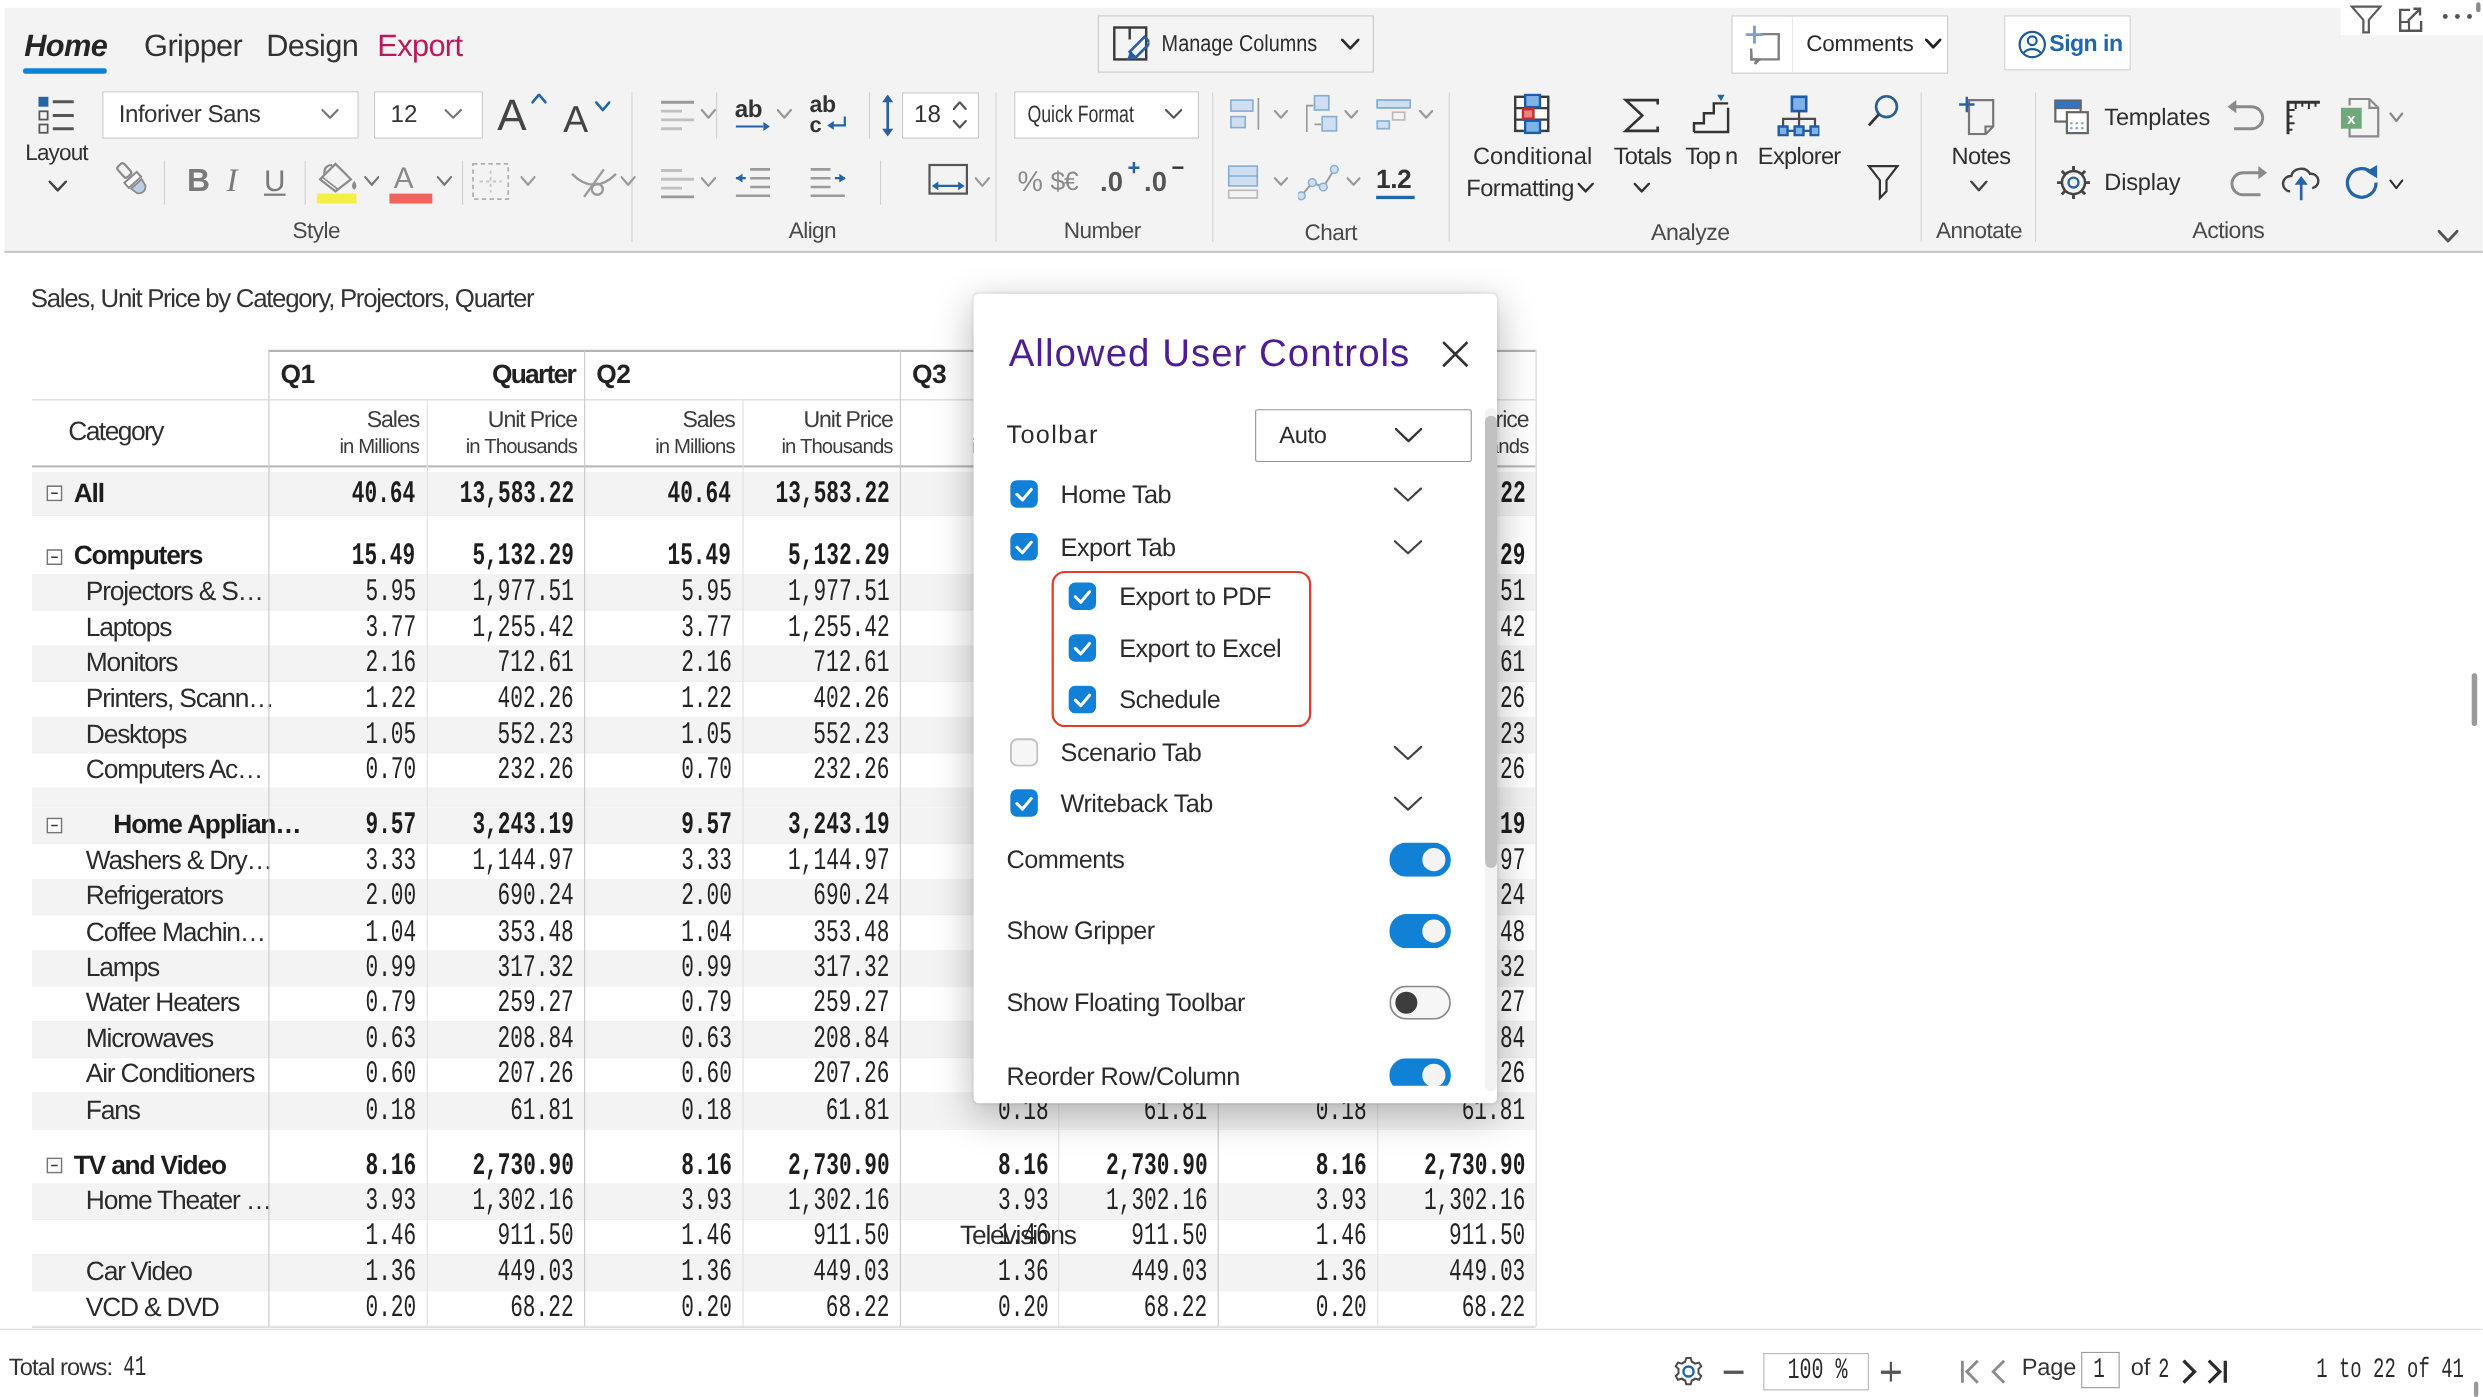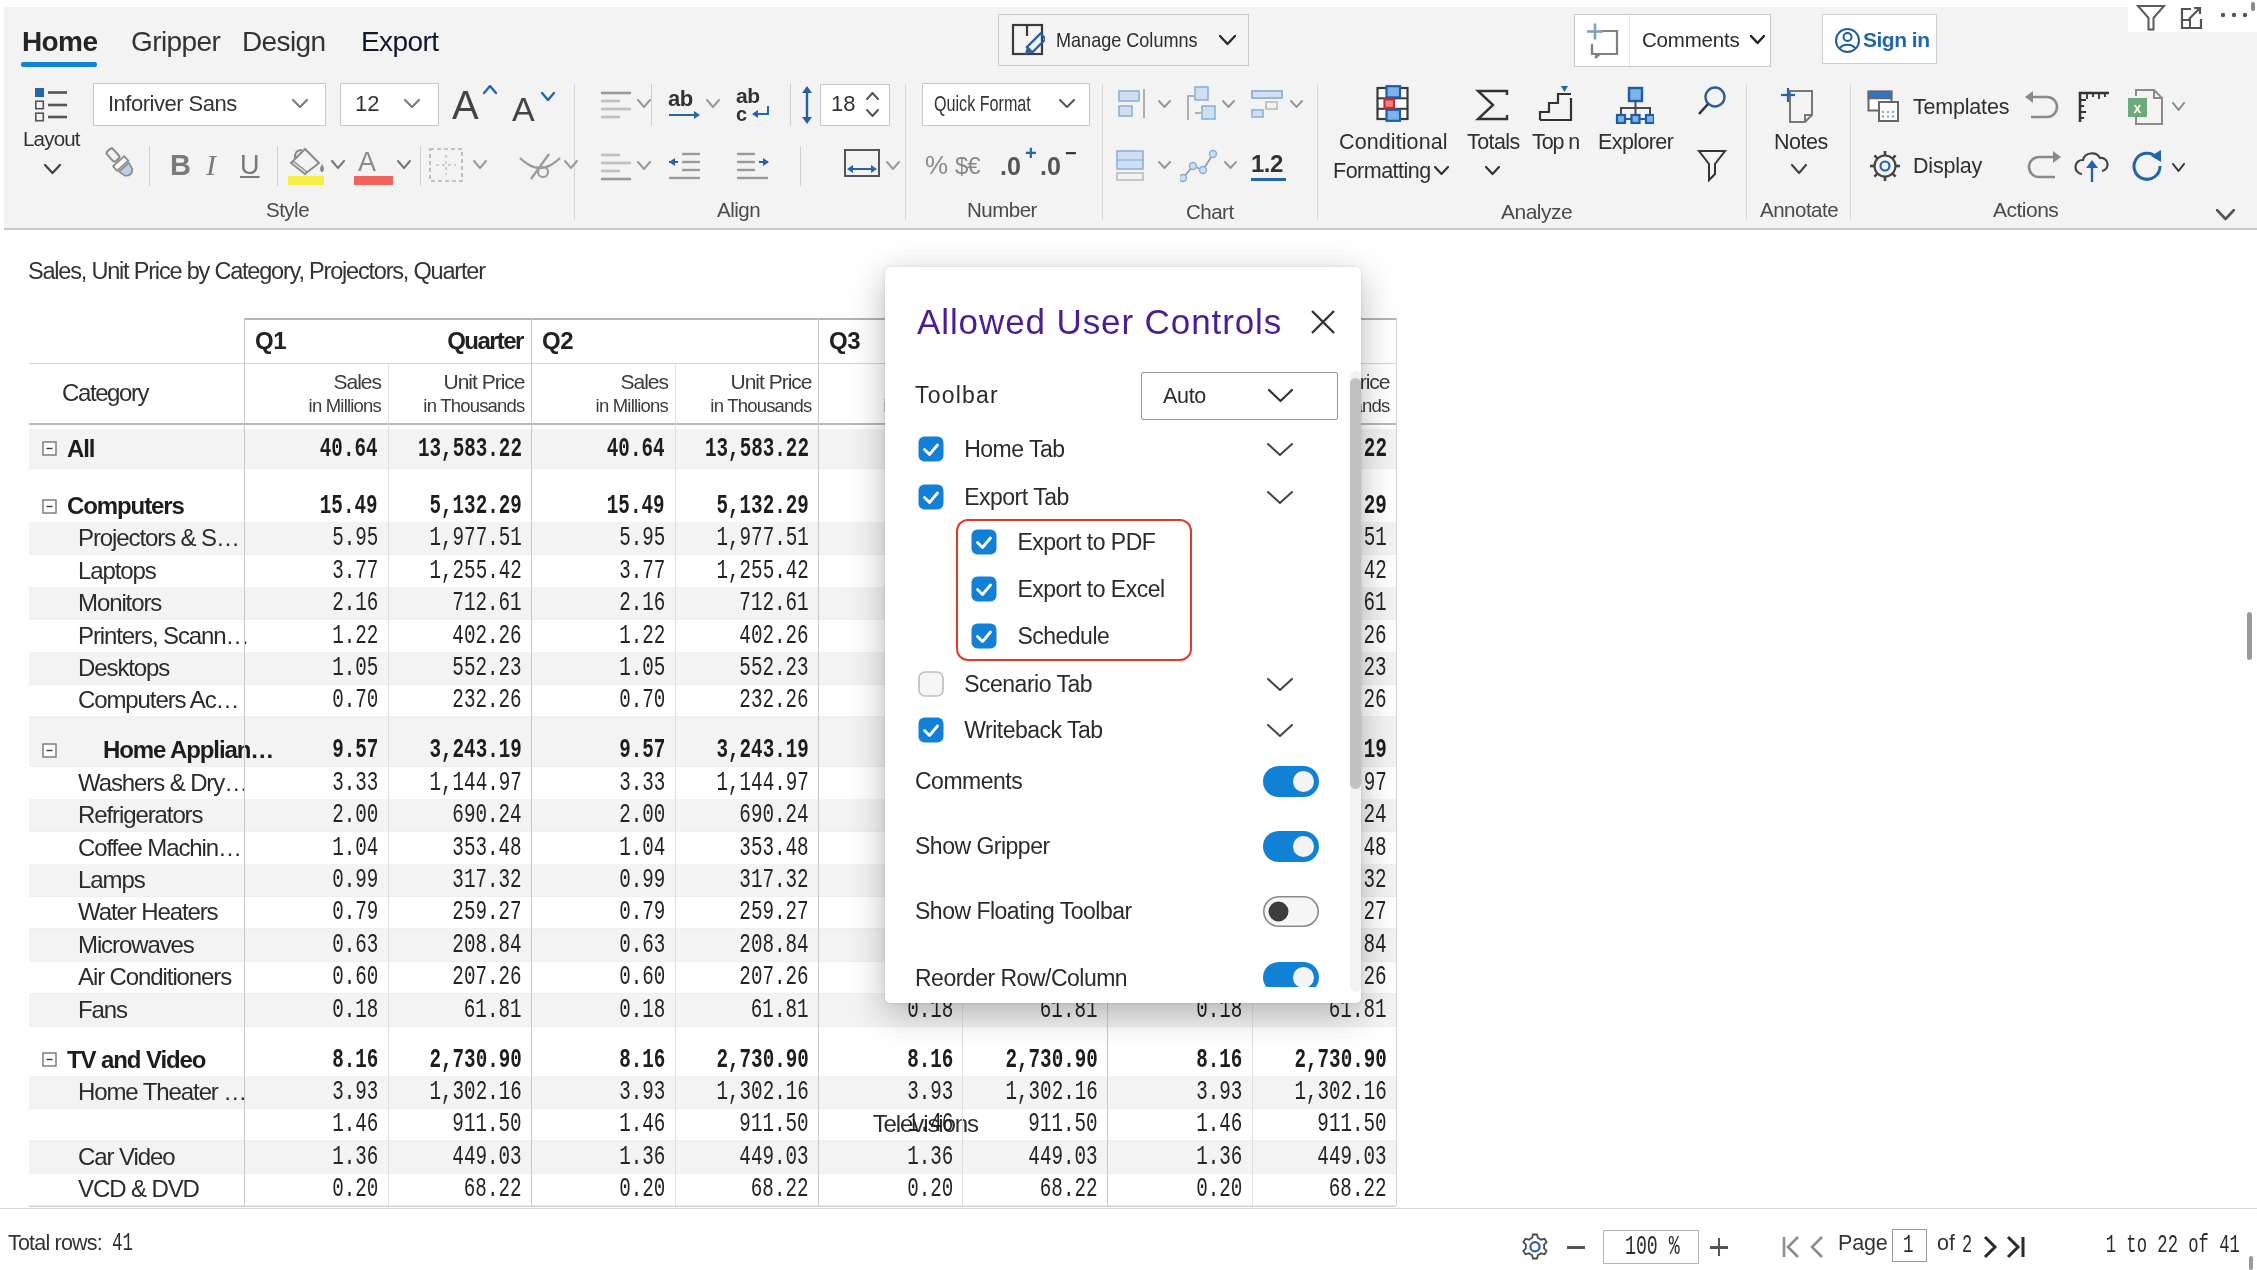--- a/index.html
+++ b/index.html
@@ -1,19 +1,19 @@
 <!DOCTYPE html>
 <html><head><meta charset="utf-8"><style>html,body{margin:0;padding:0;}body{width:2257px;height:1270px;overflow:hidden;background:#fff;font-family:'Liberation Sans',sans-serif;color:#2b2b2b;}div{box-sizing:border-box;white-space:nowrap;}</style></head><body>
 <div style="position:absolute;left:4px;top:7px;width:2253px;height:222px;background:#f3f3f3;"></div>
 <div style="position:absolute;left:4px;top:228px;width:2253px;height:1.5px;background:#c9c9c9;"></div>
-<div class="" style="position:absolute;left:22px;top:26px;width:900px;height:32px;line-height:32px;font-size:28px;font-weight:bold;color:#252525;letter-spacing:-0.6px;">Home</div>
+<div class="" style="position:absolute;left:22px;top:26px;width:900px;height:32px;line-height:32px;font-size:28px;font-weight:bold;color:#252525;letter-spacing:-0.6px;font-style:italic;">Home</div>
 <div style="position:absolute;left:21px;top:62px;width:76px;height:4.5px;background:#1180d7;border-radius:2px;"></div>
 <div class="" style="position:absolute;left:131px;top:26px;width:900px;height:32px;line-height:32px;font-size:28px;color:#333;letter-spacing:-0.6px;">Gripper</div>
 <div class="" style="position:absolute;left:242px;top:26px;width:900px;height:32px;line-height:32px;font-size:28px;color:#333;letter-spacing:-0.6px;">Design</div>
-<div class="" style="position:absolute;left:361px;top:26px;width:900px;height:32px;line-height:32px;font-size:28px;color:#0f172a;letter-spacing:-0.6px;">Export</div>
+<div class="" style="position:absolute;left:343px;top:26px;width:900px;height:32px;line-height:32px;font-size:28px;color:#be185d;letter-spacing:-0.6px;">Export</div>
 <div style="position:absolute;left:998px;top:14px;width:251px;height:52px;background:#f4f4f4;border:1px solid #c9c9c9;"></div>
 <svg style="position:absolute;left:1011px;top:22px" width="34" height="38" viewBox="0 0 34 38">
     <rect x="2" y="3" width="29" height="29" fill="none" stroke="#3a3a3a" stroke-width="2.2"></rect>
 <line x1="16" y1="3" x2="16" y2="14" stroke="#3a3a3a" stroke-width="2.2"></line>
 <g transform="rotate(45 22 24)">
       <rect x="18.5" y="10" width="7.5" height="19" fill="none" stroke="#2b5fa3" stroke-width="2.4"></rect>
       <polygon points="18.5,29 26,29 22.2,36" fill="#2b5fa3"></polygon>
     </g>
   </svg>
 <div style="position:absolute;left:1056px;top:24px;height:32px;line-height:32px;font-size:21px;transform:scaleX(0.86);transform-origin:0 50%;color:#2c2c2c;">Manage Columns</div>

